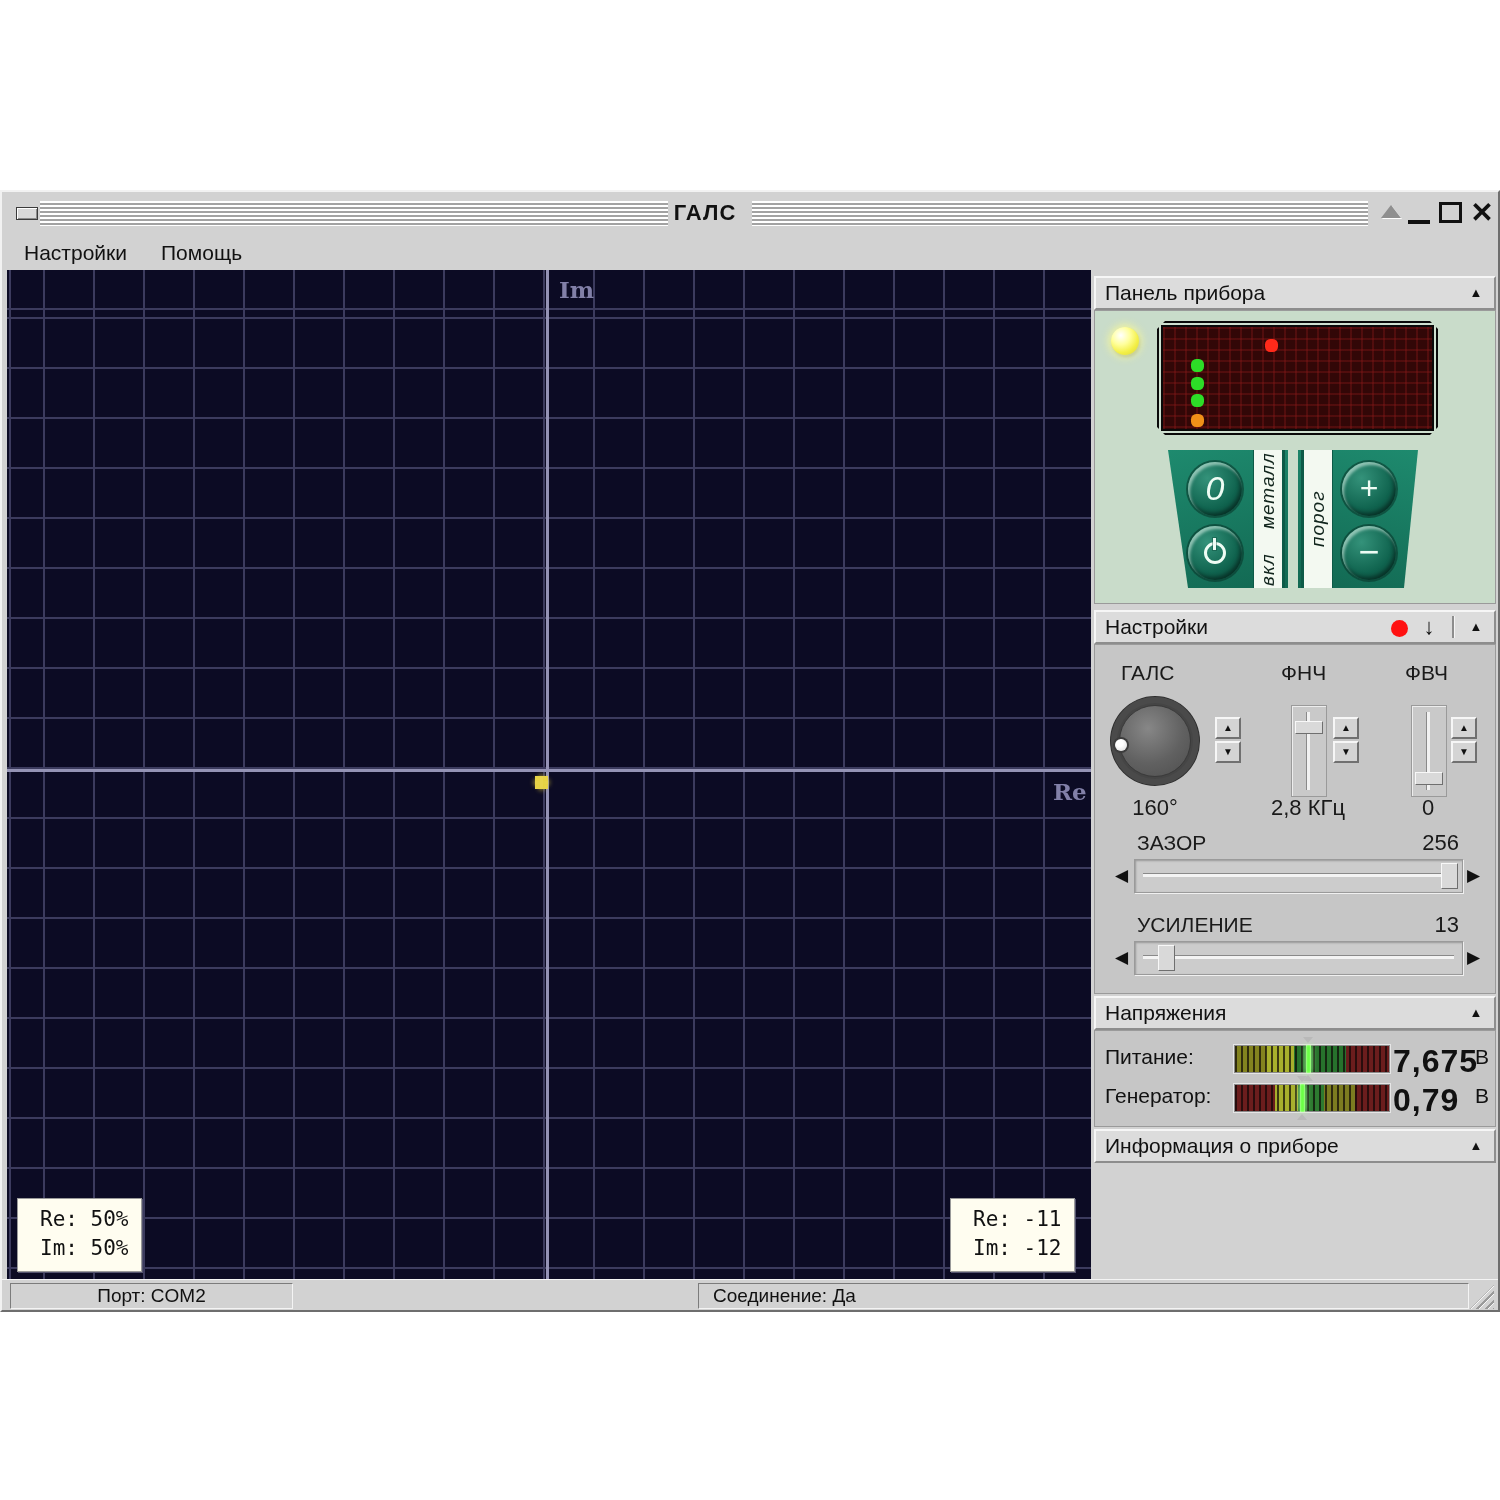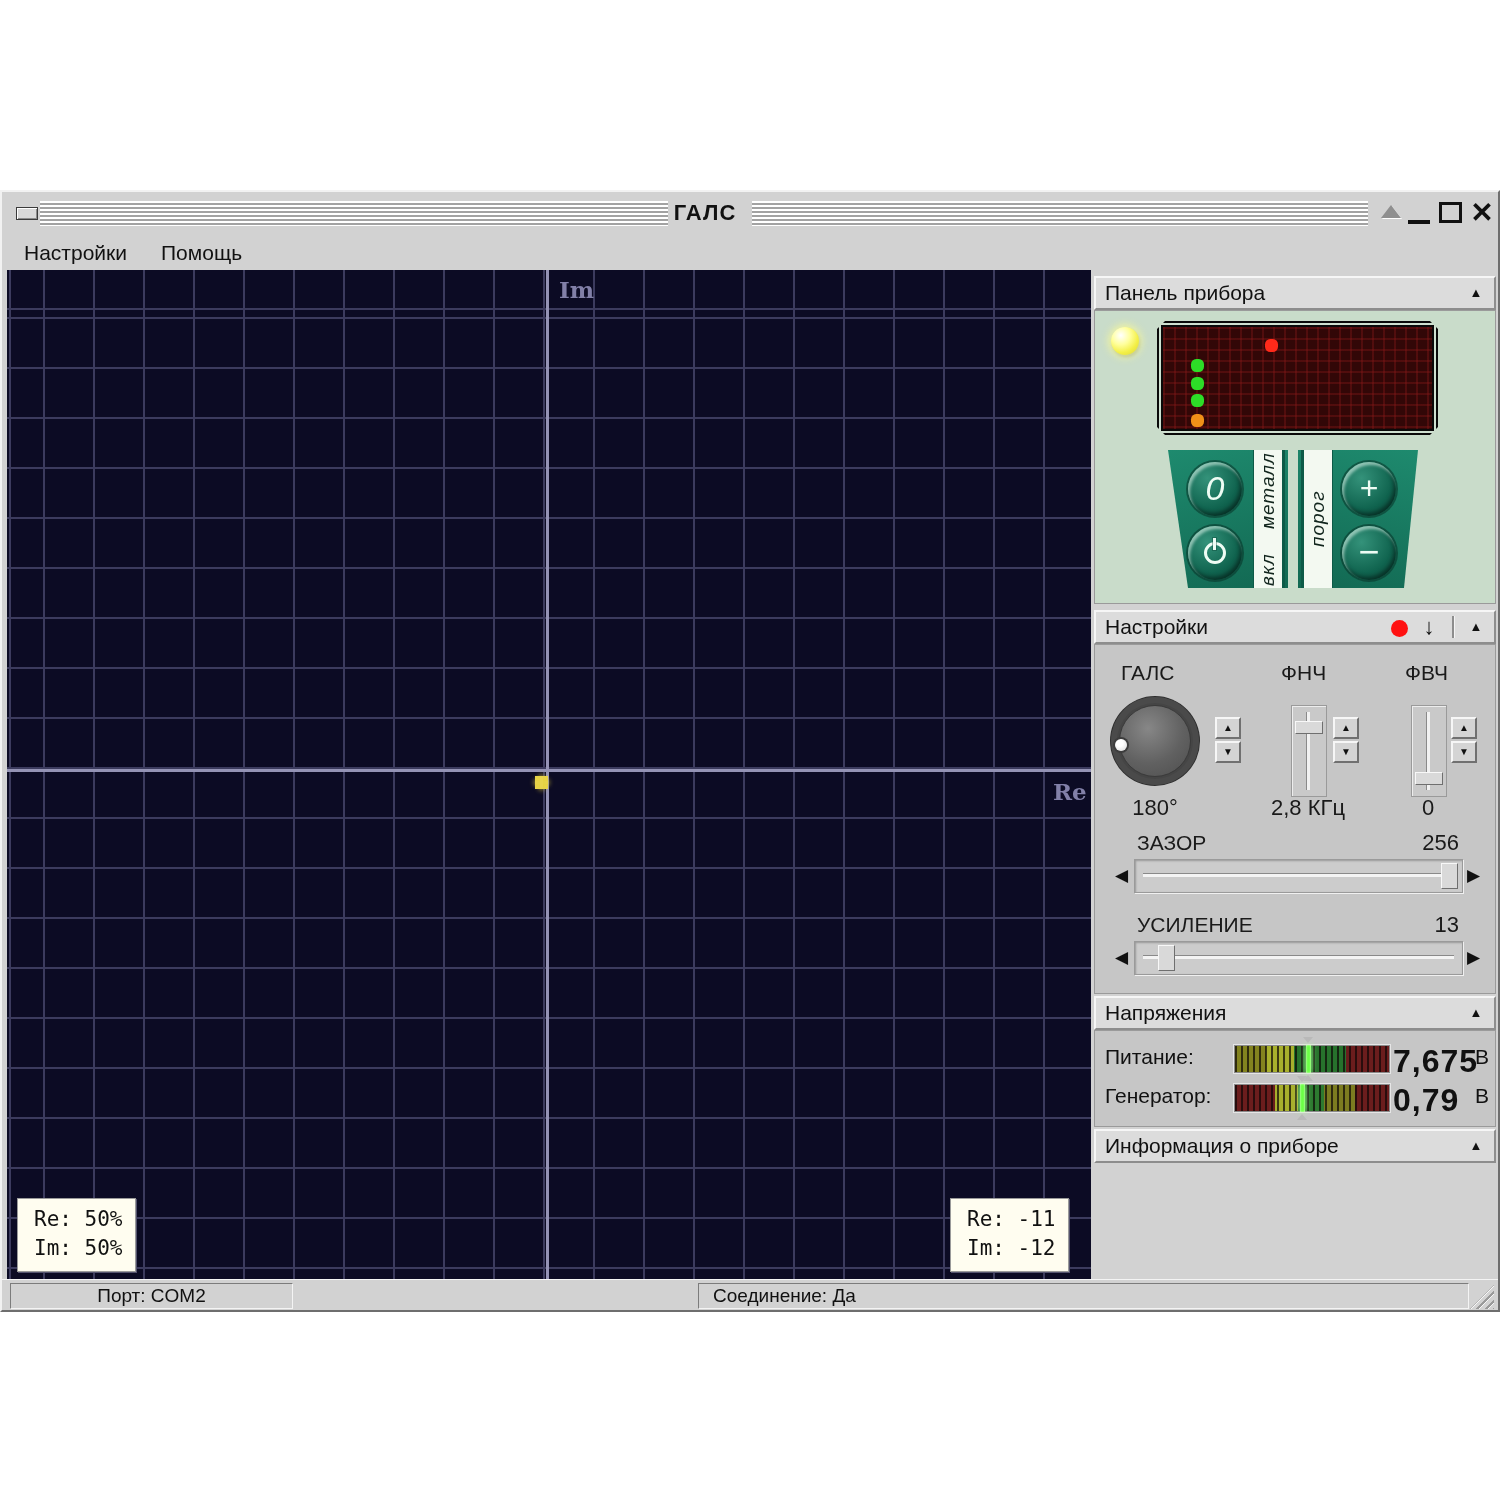--- a/index.html
+++ b/index.html
@@ -43,21 +43,21 @@
   #h-axis { position:absolute; left:0; top:499px; width:100%; height:3px; background:#9493b5; }
   .axis-label { position:absolute; font-family:"DejaVu Serif", serif; font-weight:bold;
     font-size:23px; color:#8280a8; }
   #im-label { left:552px; top:6px; }
   #re-label { left:1046px; top:508px; }
   #signal-marker { position:absolute; width:13px; height:13px; }
   #signal-marker::before { content:""; position:absolute; left:0; top:5px; width:13px; height:3px; background:inherit; box-shadow:0 0 5px 1px rgba(230,210,60,.8); }
   #signal-marker::after  { content:""; position:absolute; left:5px; top:0; width:3px; height:13px; background:inherit; box-shadow:0 0 5px 1px rgba(230,210,60,.8); }
 
   .plot-overlay { position:absolute; background:#fffdf0; border:1px solid #9a9a9a;
-    box-shadow:1px 1px 0 #55546f; padding:6px 12px 8px 16px;
+    box-shadow:1px 1px 0 #55546f; padding:6px 12px 8px 22px;
     font-family:"DejaVu Sans Mono", monospace; font-size:21px; line-height:29px; color:#111; }
   #overlay-cursor { left:10px; top:928px; }
   #overlay-point { left:943px; top:928px; }
 
   
   #sidebar { position:absolute; left:1092px; top:78px; width:402px; height:1009px; }
   .panel-header { position:absolute; left:0; width:402px; height:34px; background:#dcdcdc;
     border:2px solid; border-color:#f6f6f6 #8d8d8d #8d8d8d #f6f6f6; box-sizing:border-box;
     font-size:21px; line-height:30px; padding-left:9px; }
   .panel-body { position:absolute; left:0; width:402px; background:#c6c6c6;
@@ -277,21 +277,21 @@
 
         <div class="vslider" style="left:316px; top:60px;">
           <div class="track"></div>
           <div id="hpf-thumb" class="vthumb"></div>
         </div>
         <div class="spinner" style="left:356px; top:72px;">
           <div class="spin-btn spin-up">▲</div>
           <div class="spin-btn spin-down">▼</div>
         </div>
 
-        <div class="ctl-value" style="left:16px; top:150px; width:88px; text-align:center;">180°</div>
+        <div class="ctl-value" style="left:16px; top:150px; width:88px; text-align:center;">160°</div>
         <div class="ctl-value" style="left:156px; top:150px; width:114px; text-align:center;">2,8 КГц</div>
         <div class="ctl-value" style="left:289px; top:150px; width:88px; text-align:center;">0</div>
 
         <div class="ctl-label" style="left:42px; top:186px;">ЗАЗОР</div>
         <div class="ctl-value" style="left:264px; top:185px; width:100px; text-align:right;">256</div>
         <div class="slide-arrow" style="left:20px; top:220px;">◀</div>
         <div class="hslider" style="top:214px;">
           <div class="track"></div>
           <div id="gap-thumb" class="hthumb"></div>
         </div>

